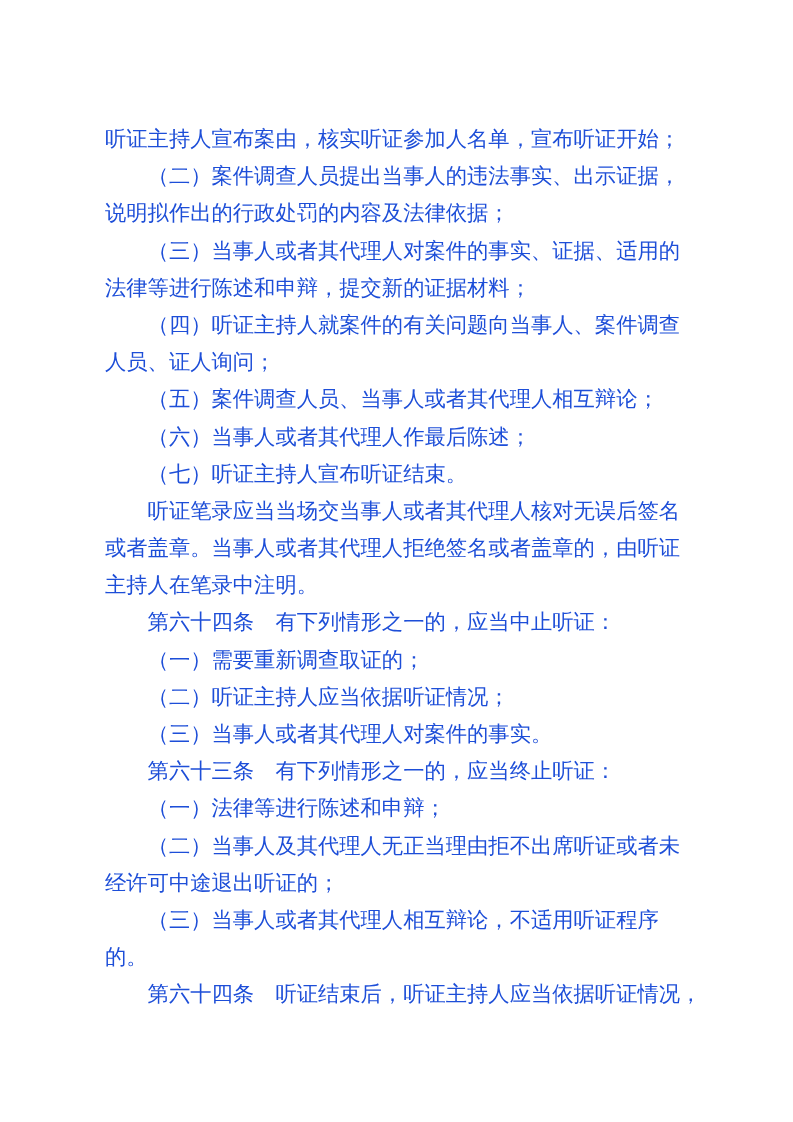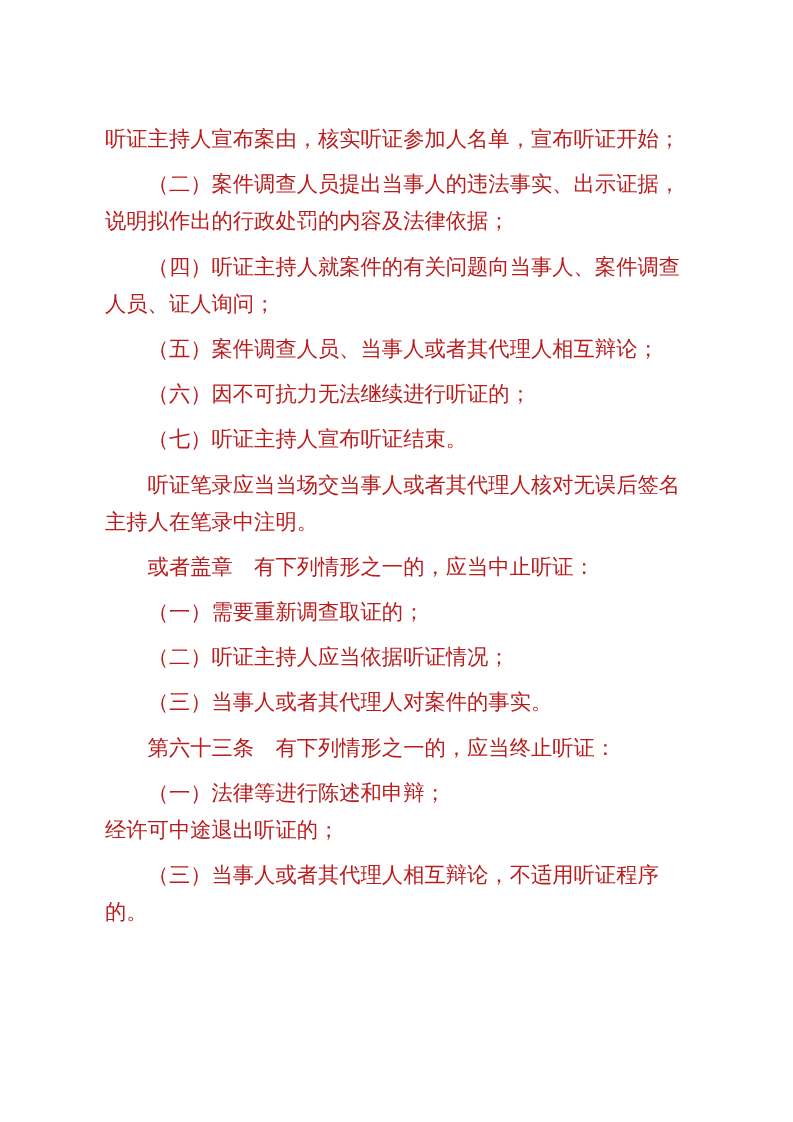--- a/index.html
+++ b/index.html
@@ -33,42 +33,46 @@
     font-weight: 400;
     text-align: left;
   }
   .text-line {
     height: 37.2px;
     white-space: pre;      
     letter-spacing: 0;
   }
   .text-line.indent {
     padding-left: 42.6px;  
-    margin-top: 8px;
   }
 </style>
 </head>
 <body style="background: rgb(255, 255, 255);">
 
 <div class="page">
-  <main class="doc-body" id="doc-body" style="color: #b91c1c;">
+  <main class="doc-body" id="doc-body" style="color: #1d4ed8;">
 
   <div class="text-line">听证主持人宣布案由，核实听证参加人名单，宣布听证开始；</div>
       <div class="text-line indent">（二）案件调查人员提出当事人的违法事实、出示证据，</div>
       <div class="text-line">说明拟作出的行政处罚的内容及法律依据；</div>
+      <div class="text-line indent">（三）当事人或者其代理人对案件的事实、证据、适用的</div>
+      <div class="text-line">法律等进行陈述和申辩，提交新的证据材料；</div>
       <div class="text-line indent">（四）听证主持人就案件的有关问题向当事人、案件调查</div>
       <div class="text-line">人员、证人询问；</div>
       <div class="text-line indent">（五）案件调查人员、当事人或者其代理人相互辩论；</div>
-      <div class="text-line indent">（六）因不可抗力无法继续进行听证的；</div>
+      <div class="text-line indent">（六）当事人或者其代理人作最后陈述；</div>
       <div class="text-line indent">（七）听证主持人宣布听证结束。</div>
       <div class="text-line indent">听证笔录应当当场交当事人或者其代理人核对无误后签名</div>
+      <div class="text-line">或者盖章。当事人或者其代理人拒绝签名或者盖章的，由听证</div>
       <div class="text-line">主持人在笔录中注明。</div>
-      <div class="text-line indent">或者盖章　有下列情形之一的，应当中止听证：</div>
+      <div class="text-line indent">第六十四条　有下列情形之一的，应当中止听证：</div>
       <div class="text-line indent">（一）需要重新调查取证的；</div>
       <div class="text-line indent">（二）听证主持人应当依据听证情况；</div>
       <div class="text-line indent">（三）当事人或者其代理人对案件的事实。</div>
       <div class="text-line indent">第六十三条　有下列情形之一的，应当终止听证：</div>
       <div class="text-line indent">（一）法律等进行陈述和申辩；</div>
+      <div class="text-line indent">（二）当事人及其代理人无正当理由拒不出席听证或者未</div>
       <div class="text-line">经许可中途退出听证的；</div>
       <div class="text-line indent">（三）当事人或者其代理人相互辩论，不适用听证程序</div>
       <div class="text-line">的。</div>
+      <div class="text-line indent">第六十四条　听证结束后，听证主持人应当依据听证情况，</div>
     </main>
 </div>
 
 </body></html>

